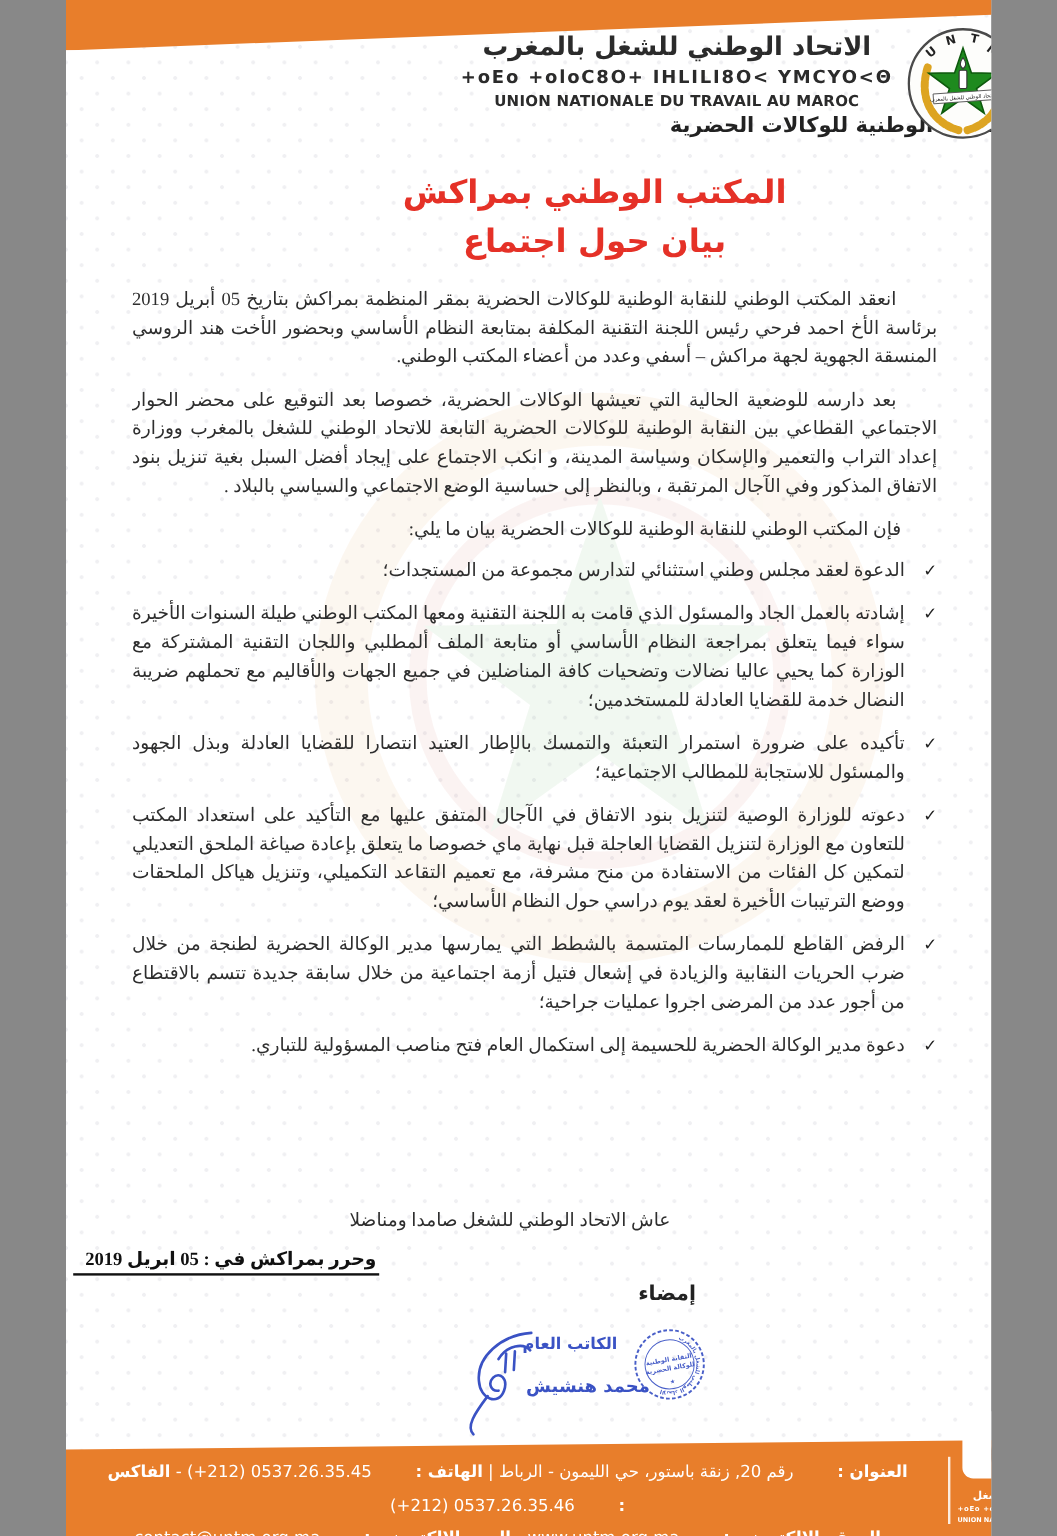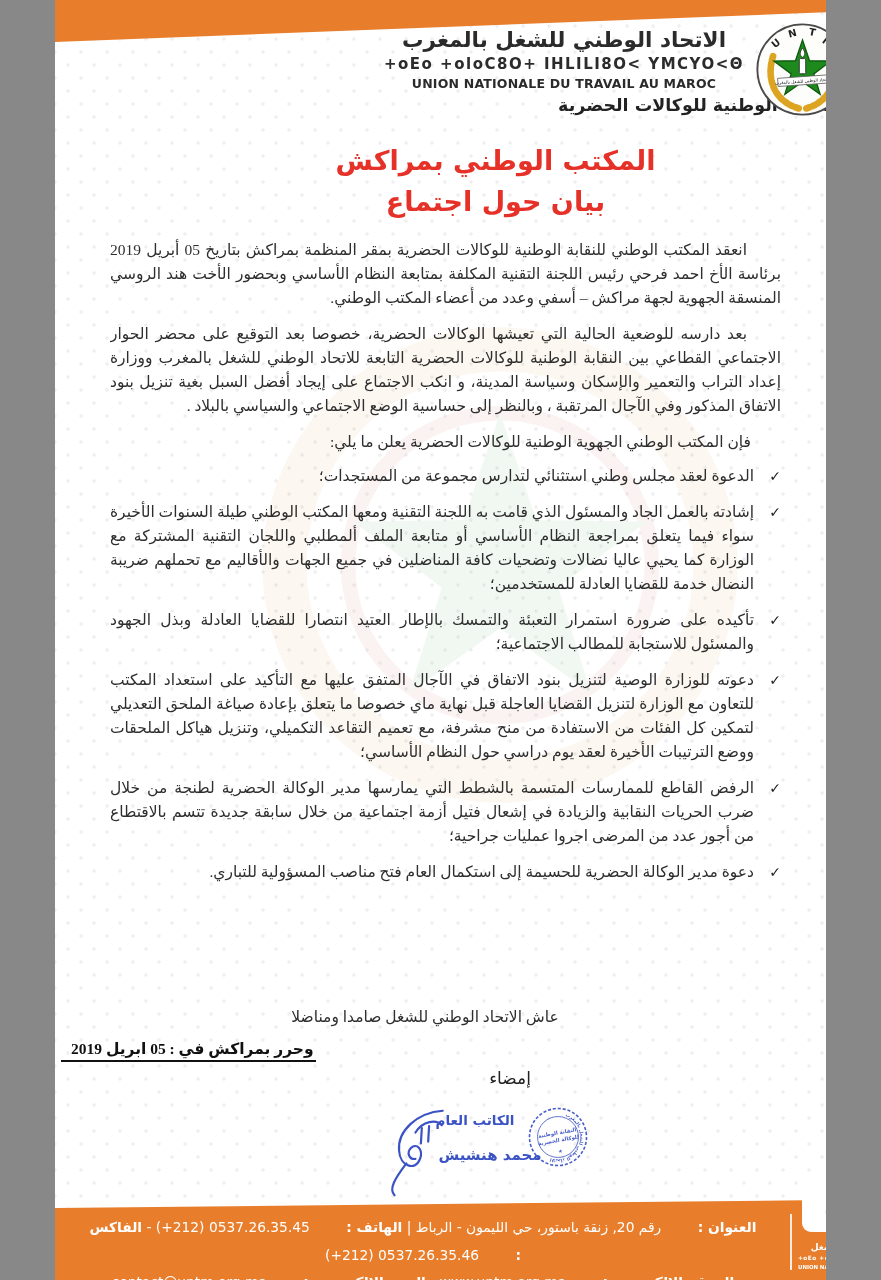--- a/index.html
+++ b/index.html
@@ -45,22 +45,22 @@
   .bullets .check { flex:0 0 20px; font-family:"DejaVu Sans",sans-serif; font-size:14px; color:#222; padding-top:2px; }
   .bullets .btext { flex:1; }
   
   .closing { position:absolute; left:235px; top:1008px; width:270px; text-align:center;
              direction:rtl; font-size:15.5px; color:#2e2e2e;
              font-family:"Liberation Serif","DejaVu Sans",serif; }
   .dateline { position:absolute; left:6px; top:1040px; direction:rtl;
               font-size:15.5px; font-weight:bold; color:#111;
               font-family:"Liberation Serif","DejaVu Sans",serif;
               border-bottom:2px solid #111; padding:0 2px 2px 10px; }
-  .imdaa { position:absolute; left:385px; top:1068px; width:140px; text-align:center;
-           direction:rtl; font-size:17px; font-weight:normal; color:#222;
+  .imdaa { position:absolute; left:385px; top:1068px; width:140px; 
+           direction:rtl; font-size:17px; font-weight:bold; color:#222;
            font-family:"Liberation Serif","DejaVu Sans",serif; }
   .sig-cluster { position:absolute; left:320px; top:1090px; width:240px; height:112px; }
   .sig-title { position:absolute; left:40px; top:22px; width:120px; text-align:center;
                direction:rtl; font-size:13.5px; font-weight:bold; color:#3A52C4; }
   .sig-name  { position:absolute; left:50px; top:56px; width:130px; text-align:center;
                direction:rtl; font-size:15px; font-weight:bold; color:#3A52C4; }
   .scribble  { position:absolute; left:4px; top:8px; width:82px; height:100px; }
   .stamp     { position:absolute; left:152px; top:16px; width:62px; height:62px;
                transform:rotate(-10deg); opacity:.92; }
   
@@ -130,21 +130,21 @@
   </svg>
 
   <div class="doc-title">
     <div>المكتب الوطني بمراكش</div>
     <div>بيان حول اجتماع</div>
   </div>
 
   <div class="flow">
     <p class="para">انعقد المكتب الوطني للنقابة الوطنية للوكالات الحضرية بمقر المنظمة بمراكش  بتاريخ 05 أبريل 2019 برئاسة الأخ احمد فرحي رئيس اللجنة التقنية المكلفة بمتابعة النظام الأساسي وبحضور الأخت هند الروسي المنسقة الجهوية لجهة مراكش – أسفي وعدد من أعضاء المكتب الوطني.</p>
     <p class="para">بعد دارسه للوضعية الحالية التي تعيشها  الوكالات الحضرية، خصوصا بعد التوقيع على محضر الحوار الاجتماعي القطاعي بين النقابة الوطنية للوكالات الحضرية التابعة للاتحاد الوطني للشغل بالمغرب ووزارة إعداد التراب والتعمير والإسكان وسياسة المدينة، و انكب الاجتماع على إيجاد أفضل السبل بغية تنزيل بنود الاتفاق المذكور وفي الآجال المرتقبة ، وبالنظر إلى حساسية الوضع الاجتماعي والسياسي بالبلاد .</p>
-    <p class="intro">فإن المكتب الوطني الجهوية الوطنية للوكالات الحضرية  يعلن ما يلي:</p>
+    <p class="intro">فإن المكتب الوطني للنقابة الوطنية للوكالات الحضرية  بيان ما يلي:</p>
     <ul class="bullets">
       <li>
         <span class="check">✓</span>
         <span class="btext">الدعوة لعقد مجلس وطني استثنائي لتدارس مجموعة من المستجدات؛</span>
       </li>
       <li>
         <span class="check">✓</span>
         <span class="btext">إشادته بالعمل الجاد والمسئول الذي قامت به اللجنة التقنية ومعها المكتب الوطني طيلة السنوات الأخيرة سواء فيما يتعلق بمراجعة النظام الأساسي أو متابعة الملف ألمطلبي واللجان التقنية المشتركة مع الوزارة كما يحيي عاليا نضالات وتضحيات كافة المناضلين في جميع الجهات والأقاليم مع تحملهم ضريبة النضال خدمة للقضايا العادلة للمستخدمين؛</span>
       </li>
       <li>

